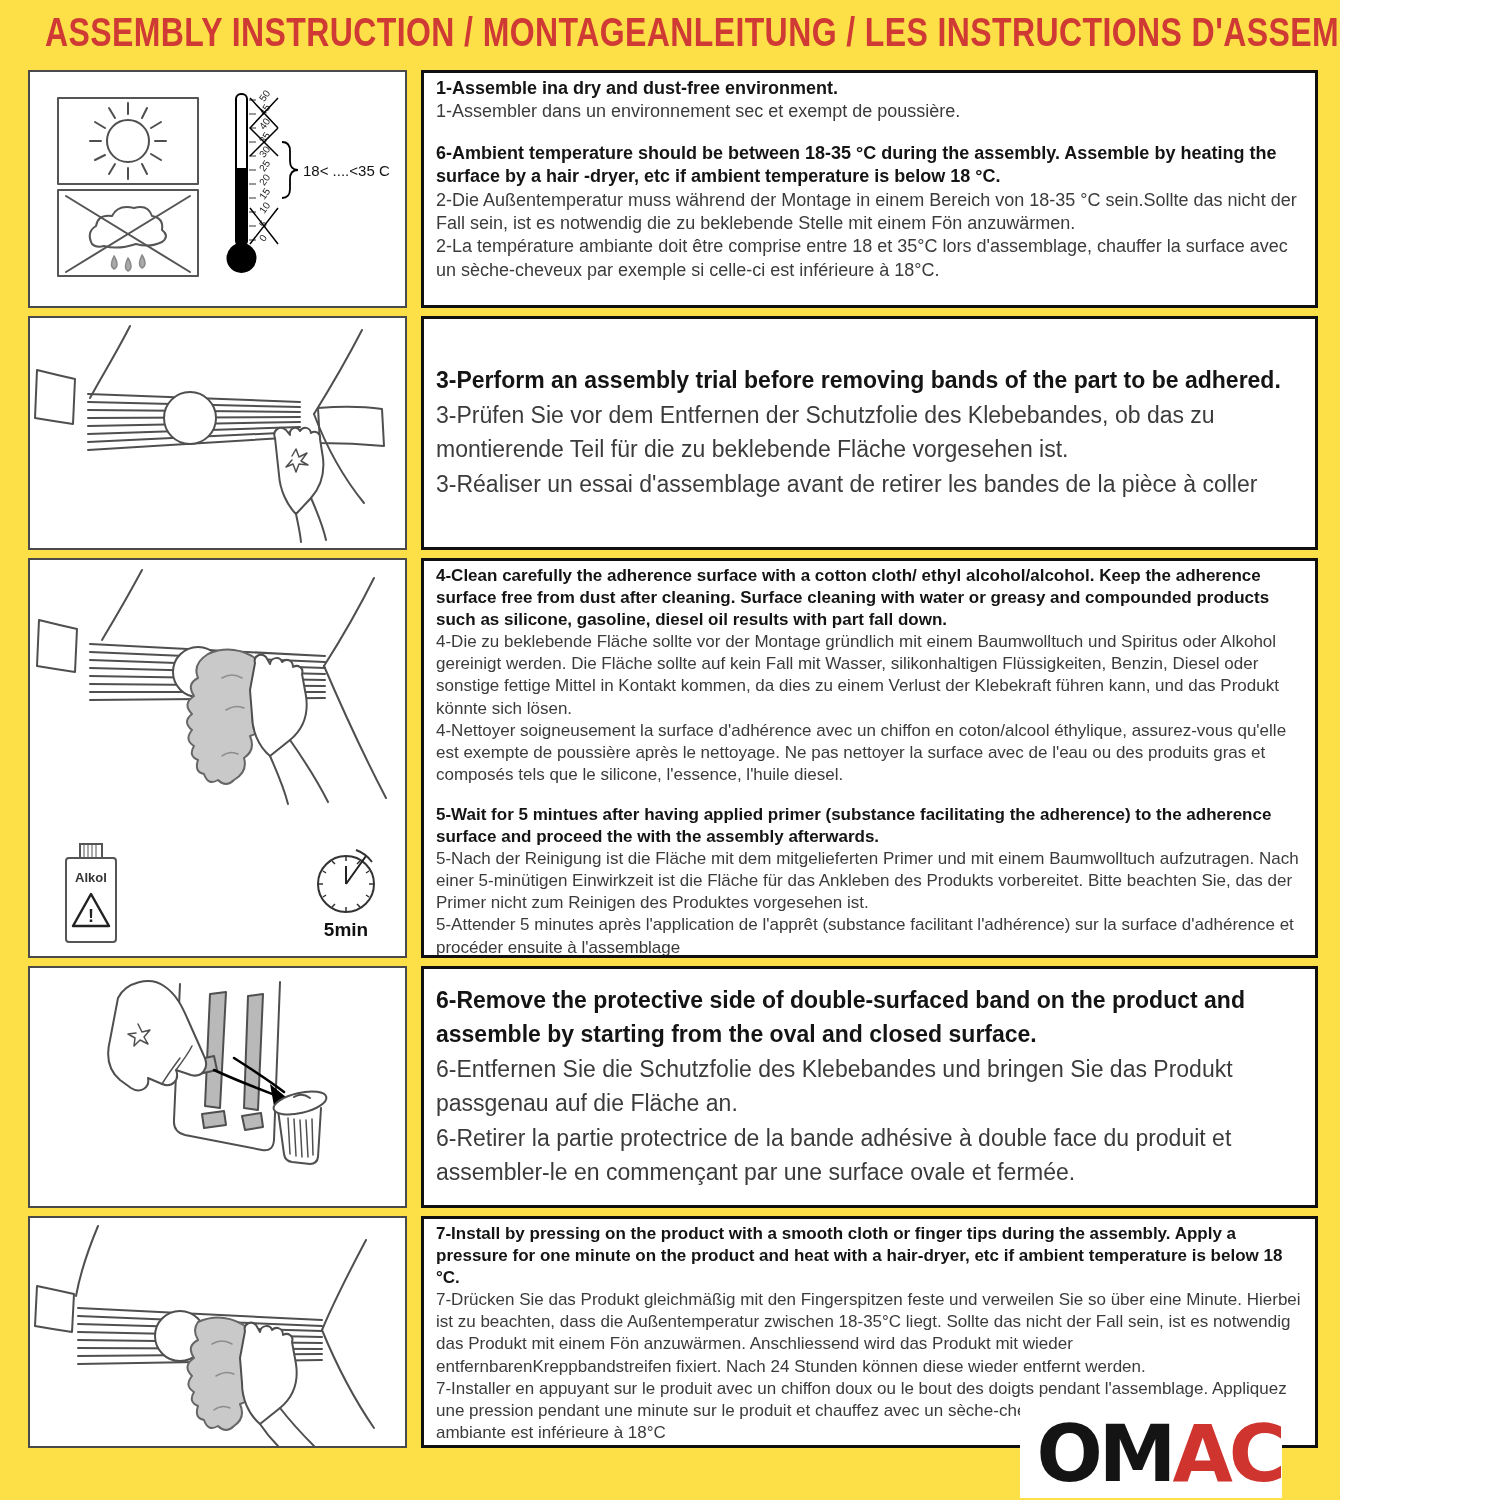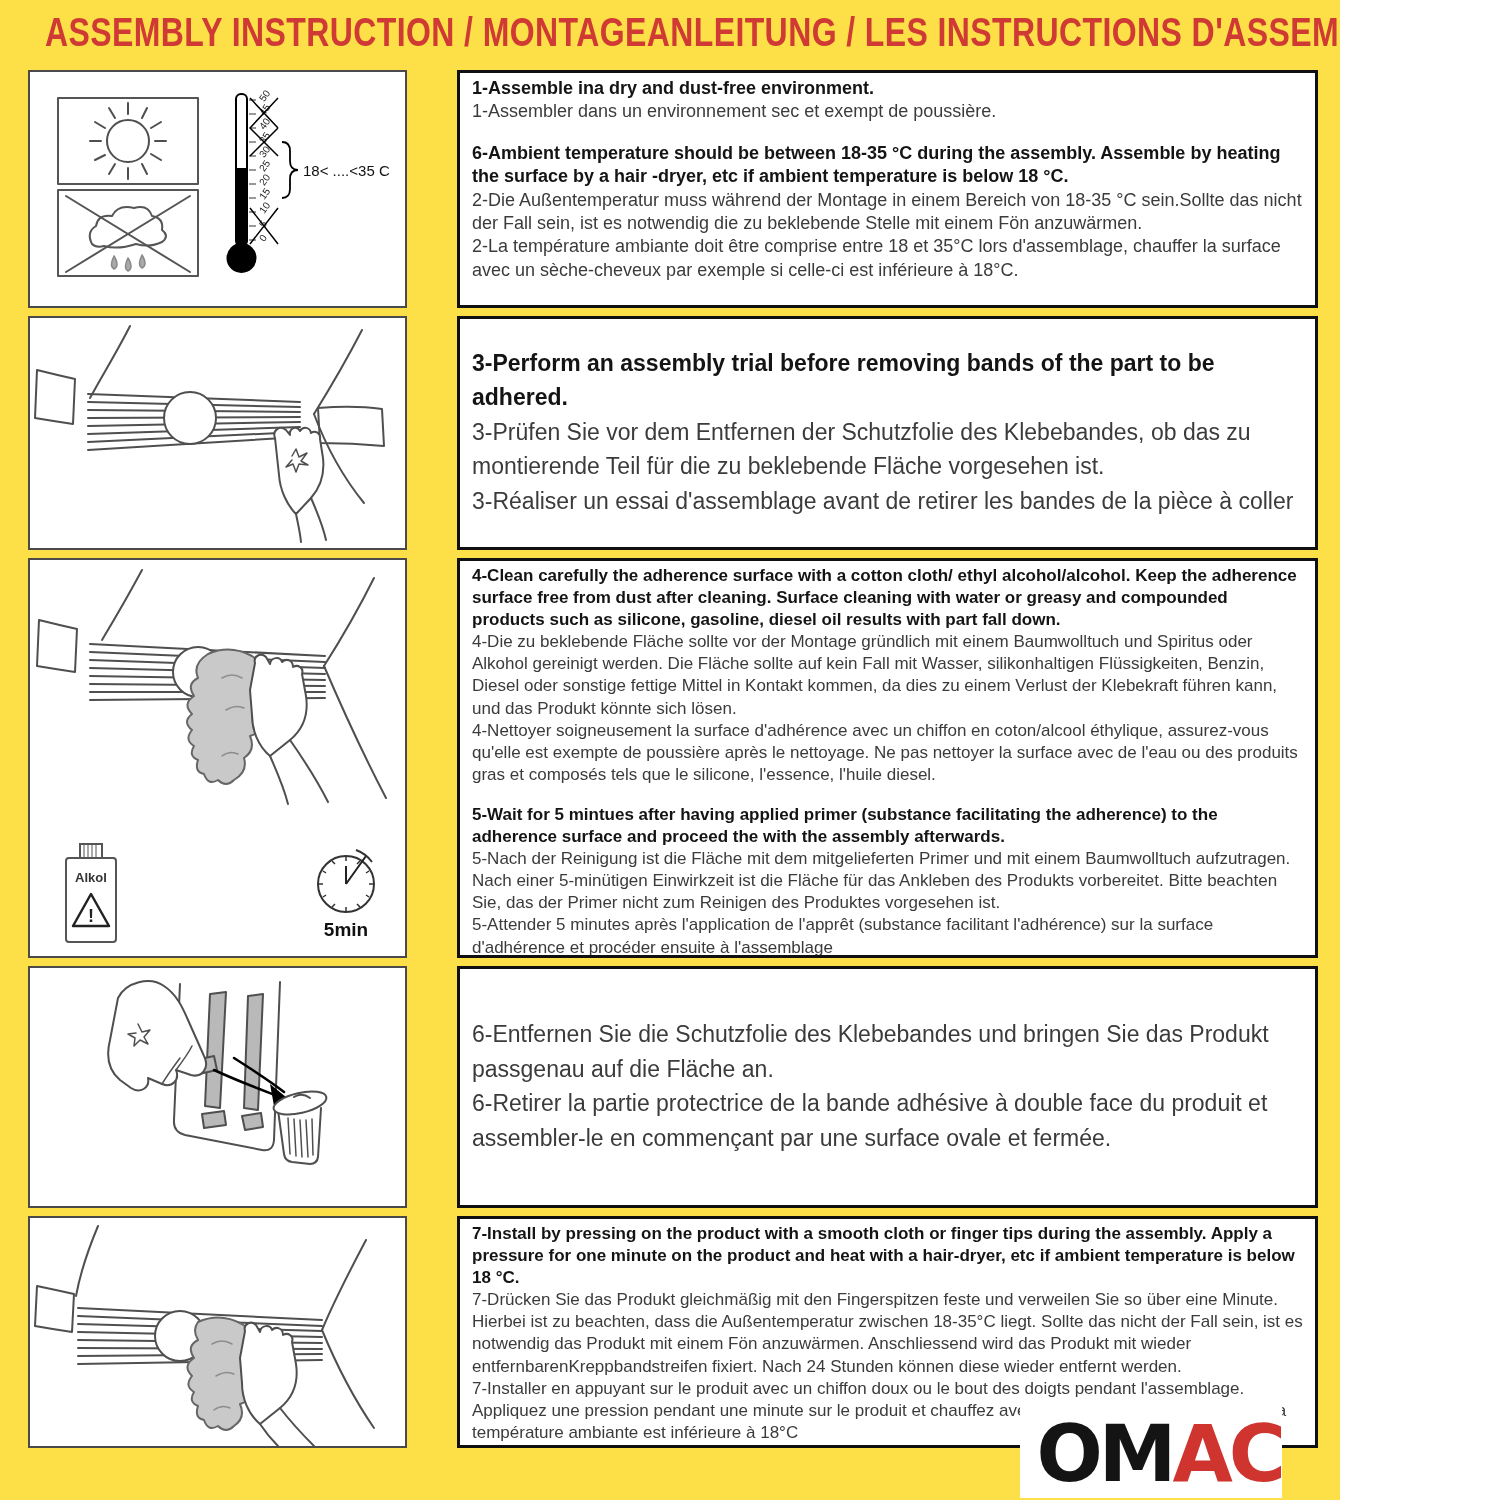--- a/index.html
+++ b/index.html
@@ -12,21 +12,21 @@
 
   .row { position:absolute; left:28px; right:22px; display:flex; gap:14px; }
   .r1 { top:70px;  height:238px; }
   .r2 { top:316px; height:234px; }
   .r3 { top:558px; height:400px; }
   .r4 { top:966px; height:242px; }
   .r5 { top:1216px; height:232px; }
 
   .ill { width:379px; flex:none; border:2px solid #4a4a4a; background:#fff; }
   .ill svg { width:100%; height:100%; display:block; }
-  .txt { flex:1; border:3px solid #101010; background:#fff; padding:4px 12px 6px 12px; overflow:hidden;margin-left:36px; }
+  .txt { flex:1; border:3px solid #101010; background:#fff; padding:4px 12px 6px 12px; overflow:hidden; }
   .txt p { margin:0; color:#3b3b3b; }
   .txt p.b { font-weight:700; color:#141414; }
   .txt p.gap { margin-top:18px; }
 
   .small { font-size:17px; line-height:1.3; }
   .mid   { font-size:18px; line-height:1.3; }
   .large { font-size:23px; line-height:1.5; display:flex; flex-direction:column; justify-content:center; }
 
   svg text { font-family:"Liberation Sans", sans-serif; }
   .line-art { stroke:#4f4f4f; stroke-width:2; fill:none; stroke-linecap:round; stroke-linejoin:round; }
@@ -190,20 +190,21 @@
           <path d="M264,129 q8,-5 16,1" stroke-width="2"></path>
         </g>
         <g class="line-art" stroke="#666">
           <path d="M88,30 C96,14 120,8 134,18 C146,26 152,38 158,52 L174,88 C180,100 172,110 161,107 L146,102 C150,112 142,120 132,116 L118,110 C120,120 110,126 101,120 L90,112 C78,102 76,88 80,72 Z" fill="#fff"></path>
           <path d="M146,102 C152,94 158,86 162,78 M132,116 C138,106 144,98 150,90" stroke-width="1.5"></path>
           <polyline points="108,56 112,64 120,62 114,69 118,76 110,72 104,78 105,70 98,66 106,65" fill="none" stroke-width="1.5"></polyline>
         </g>
       </svg>
     </div>
     <div class="txt large">
+      <p class="b">6-Remove the protective side of double-surfaced band on the product and assemble by starting from the oval and closed surface.</p>
       <p>6-Entfernen Sie die Schutzfolie des Klebebandes und bringen Sie das Produkt passgenau auf die Fläche an.</p>
       <p>6-Retirer la partie protectrice de la bande adhésive à double face du produit et assembler-le en commençant par une surface ovale et fermée.</p>
     </div>
   </section>
 
   <section class="row r5">
     <div class="ill">
       <svg viewBox="0 0 375 228">
         <g class="line-art">
           <path d="M68,8 C58,32 50,56 46,78"></path>

